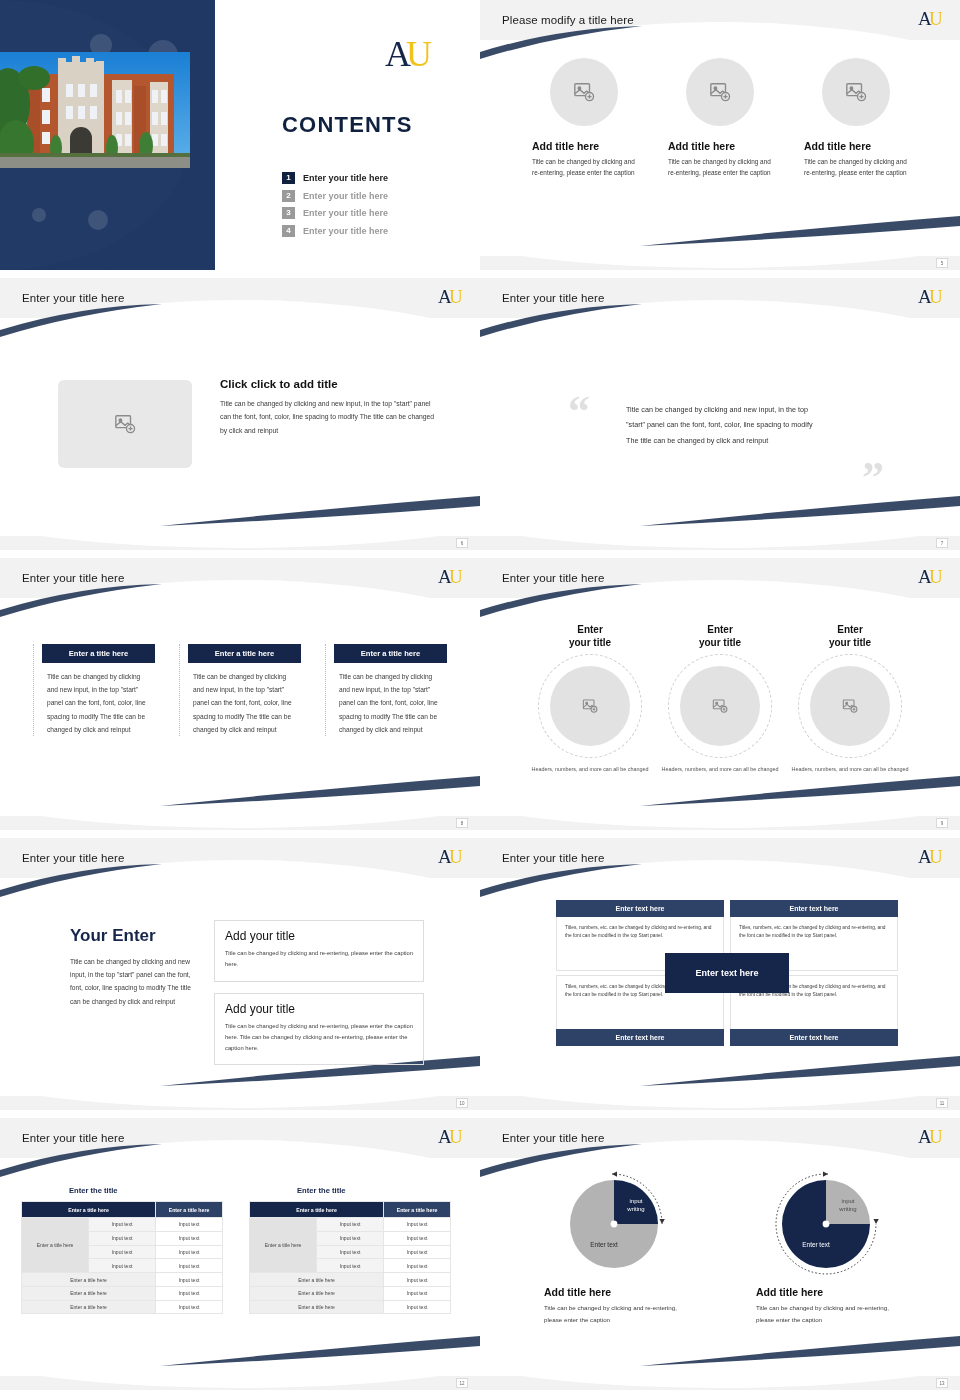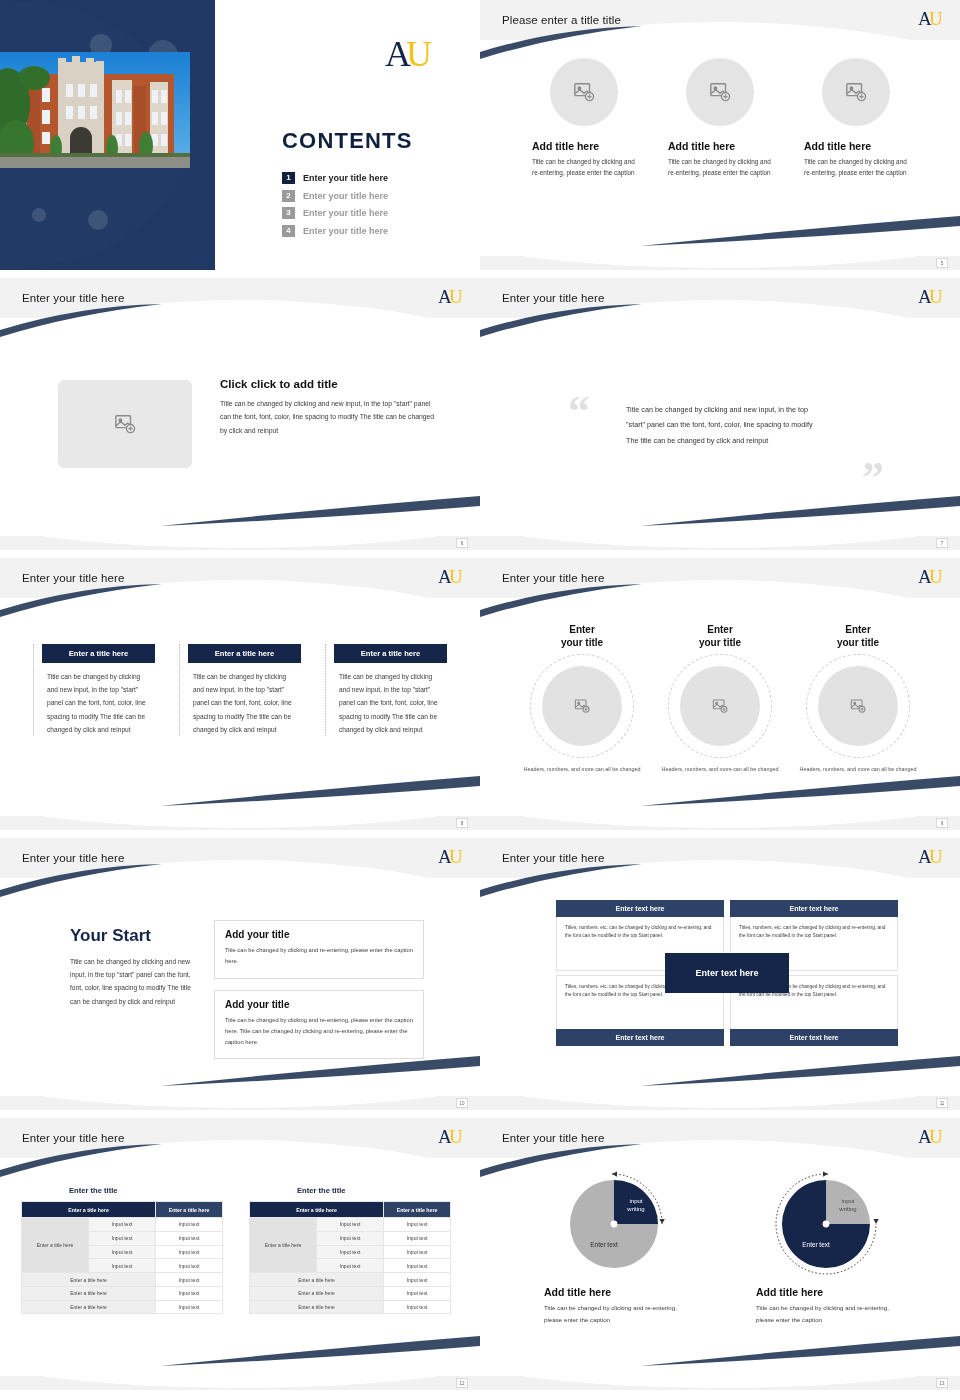--- a/index.html
+++ b/index.html
@@ -91,21 +91,21 @@
     width:310px; height:300px;
     background:#1f3864;
     border-radius:50%;
   }
   .cover-photo {
     position:absolute; left:0; top:52px; width:190px; height:116px;
     overflow:hidden;
   }
   .cover-dot { position:absolute; background:rgba(255,255,255,.13); border-radius:50%; }
   .cover-title {
-    position:absolute; left:282px; top:128px;
+    position:absolute; left:282px; top:112px;
     font-size:22px; font-weight:bold; color:#10213f; letter-spacing:1.2px;
   }
   .toc { position:absolute; left:282px; top:172px; width:190px; }
   .toc-row { display:flex; align-items:center; margin-bottom:5.5px; }
   .toc-num {
     width:13px; height:12px; line-height:12px; text-align:center;
     font-size:8px; font-weight:bold; color:#ffffff; margin-right:8px;
   }
   .toc-num.active { background:#10213f; }
   .toc-num.muted  { background:#9a9a9a; }
@@ -146,40 +146,40 @@
   
   .cols3 { display:flex; justify-content:center; gap:24px; padding-top:46px; }
   .col3 { width:122px; border-left:1px dotted #b9b9b9; padding-left:0; }
   .col3-hd {
     background:#16264b; color:#fff; font-size:7.6px; font-weight:bold;
     text-align:center; padding:5px 0; margin-left:8px;
   }
   .col3-bd { font-size:6.6px; color:#3b3b3b; line-height:2.0; padding:7px 6px 0 13px; }
 
   
-  .circ3 { display:flex; justify-content:center; gap:20px; padding-top:26px; }
+  .circ3 { display:flex; justify-content:center; gap:12px; padding-top:26px; }
   .circ3 .unit { width:118px; text-align:center; position:relative; }
   .circ3 .unit h4 { font-size:10px; font-weight:bold; color:#111; line-height:1.28; margin-bottom:4px; }
   .ring {
     width:104px; height:104px; border-radius:50%; border:1px dashed #cfcfcf;
     margin:0 auto; display:flex; align-items:center; justify-content:center; position:relative;
   }
   .ring .inner {
     width:80px; height:80px; border-radius:50%; background:#e2e2e2;
     display:flex; align-items:center; justify-content:center;
   }
   .circ3 .cap { font-size:5.4px; color:#555; line-height:1.8; margin-top:7px; }
 
   
   .yt-left { position:absolute; left:70px; top:48px; width:122px; }
   .yt-left h2 { font-size:17px; font-weight:bold; color:#16264b; margin-bottom:9px; }
   .yt-left p  { font-size:6.6px; color:#3a3a3a; line-height:2.0; }
   .yt-right { position:absolute; left:214px; top:42px; width:210px; }
   .yt-card { border:1px solid #dcdcdc; padding:8px 10px 10px 10px; margin-bottom:11px; position:relative; }
-  .yt-card h4 { font-size:10px; font-weight:bold; color:#111; margin-bottom:5px; }
+  .yt-card h4 { font-size:12px; font-weight:normal; color:#111; margin-bottom:5px; }
   .yt-card p  { font-size:5.8px; color:#3d3d3d; line-height:1.95; }
 
   
   .mx { position:absolute; left:76px; top:22px; width:342px; }
   .mx-row { display:flex; gap:6px; }
   .mx-cell { flex:1; }
   .mx-hd { background:#2e4166; color:#fff; font-size:7px; font-weight:bold; text-align:center; padding:5px 0; }
   .mx-bd { border:1px solid #e2e2e2; border-top:none; font-size:4.8px; color:#3a3a3a;
            line-height:1.75; padding:7px 8px; height:54px; }
   .mx-bd.bottom { border-top:1px solid #e2e2e2; border-bottom:none; }
@@ -323,21 +323,21 @@
         <span class="toc-num muted">4</span>
         <span class="toc-label muted">Enter your title here</span>
       </div>
     </div>
   </div>
 
   <div class="slide r1">
     <div class="hdr">
         <div class="hdr-ellipse"></div>
       </div>
-    <div class="hdr-title">Please enter a title title</div>
+    <div class="hdr-title">Please modify a title here</div>
     <div class="au">
       <svg width="26" height="22" viewBox="0 0 26 22">
         <text x="0" y="17" font-family="Liberation Serif, serif" font-size="19" fill="#16264b">A</text>
         <text x="11" y="17" font-family="Liberation Serif, serif" font-size="19" fill="#f2c218">U</text>
       </svg>
     </div>
     <div class="swoosh-top">
       <svg width="170" height="34">
           <path d="M0 28 Q80 2 168 0 Q80 10 6 33 Z" fill="#3a4b68"></path>
         </svg>
@@ -612,21 +612,21 @@
     <div class="foot-ellipse"></div>
     <div class="swoosh-bot">
       <svg width="330" height="36">
           <path d="M330 4 Q180 16 10 34 Q180 26 330 14 Z" fill="#3a4b68"></path>
         </svg>
     </div>
     <div class="pagenum">10</div>
 
     <div class="body">
       <div class="yt-left">
-        <h2>Your Start</h2>
+        <h2>Your Enter</h2>
         <p>Title can be changed by clicking and new input, in the top "start" panel can the font, font, color, line spacing to modify The title can be changed by click and reinput</p>
       </div>
       <div class="yt-right">
         <div class="yt-card">
           <h4>Add your title</h4>
           <p>Title can be changed by clicking and re-entering, please enter the caption here.</p>
         </div>
         <div class="yt-card">
           <h4>Add your title</h4>
           <p>Title can be changed by clicking and re-entering, please enter the caption here. Title can be changed by clicking and re-entering, please enter the caption here.</p>

